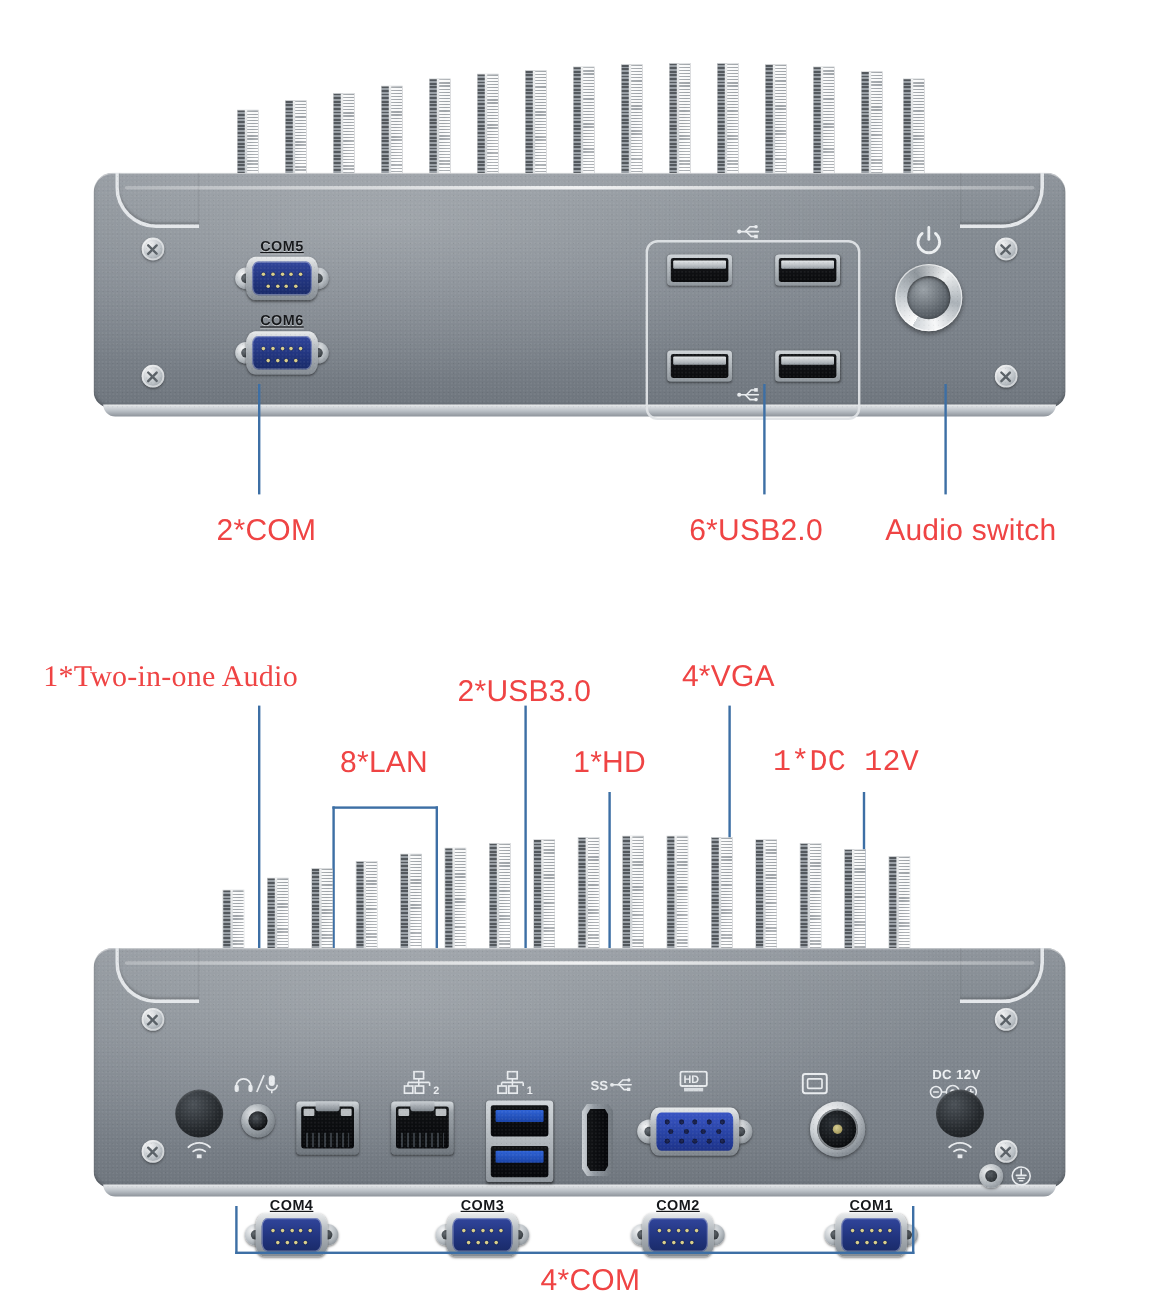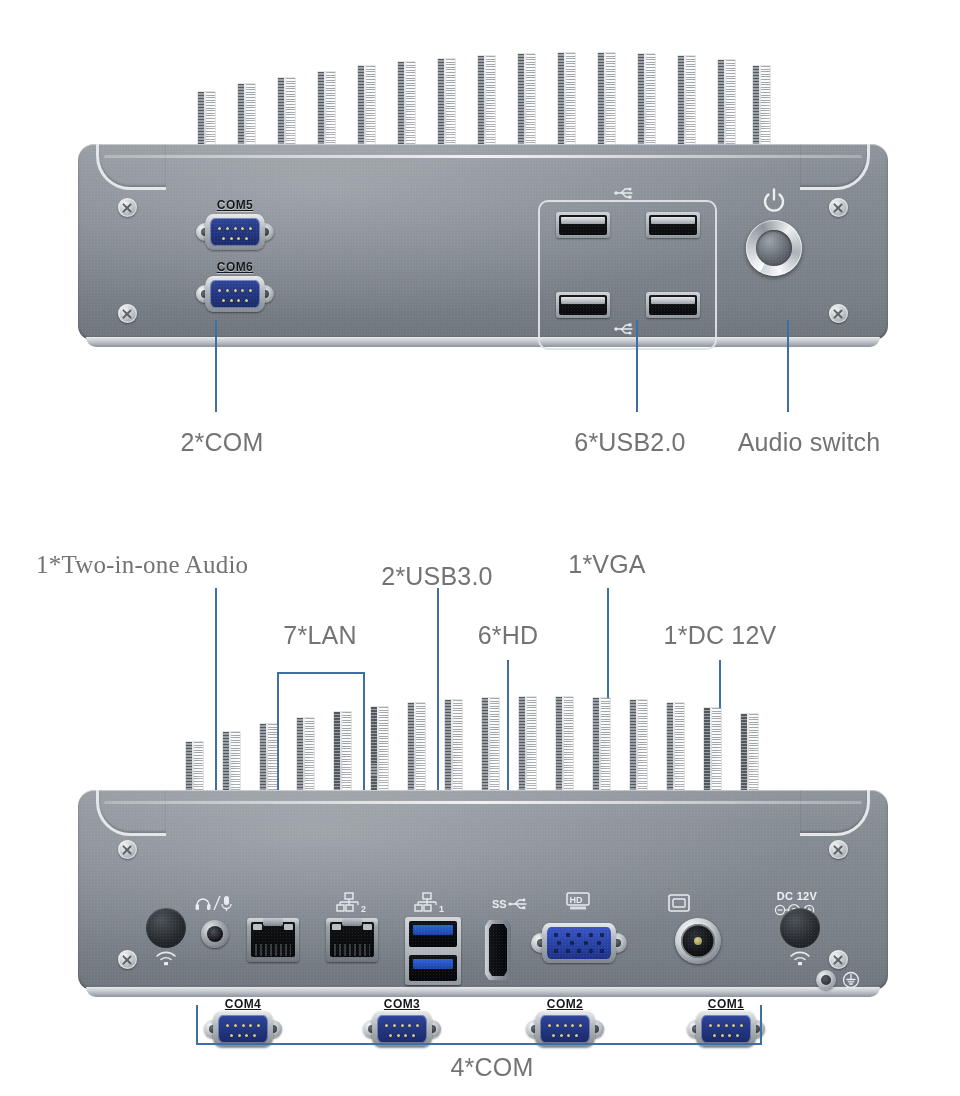--- a/index.html
+++ b/index.html
@@ -2,21 +2,21 @@
 <html><head>
 <meta charset="utf-8">
 <title>Mini PC I/O Port Diagram</title>
 <style>
   html,body{margin:0;padding:0;background:#ffffff;}
   body{width:960px;height:1096px;position:relative;overflow:hidden;
        font-family:"Liberation Sans","DejaVu Sans",sans-serif;color:#1b1b1b;}
   .stage{position:absolute;inset:0;}
 
   
-  .callout{position:absolute;font-size:25px;line-height:1;white-space:nowrap;color:#737373;letter-spacing:.2px;}
+  .callout{position:absolute;font-size:25px;line-height:1;white-space:nowrap;color:#ef4444;letter-spacing:.2px;}
   .callout.c{transform:translateX(-50%);}
 
   
   .leader{position:absolute;width:2px;background:#3d6fa5;}
   .bracket{position:absolute;border:2px solid #3d6fa5;border-bottom:none;}
   .bracket-dn{position:absolute;border:2px solid #3d6fa5;border-top:none;}
 
   
   .chassis{position:absolute;}
   .faceplate{position:absolute;left:0;right:0;bottom:0;
@@ -352,25 +352,25 @@
   <div class="leader" style="left:215px;top:320px;height:92px;"></div>
   <div class="leader" style="left:636px;top:320px;height:92px;"></div>
   <div class="leader" style="left:787px;top:320px;height:92px;"></div>
 
   <div class="callout c" style="left:222px;top:430px;">2*COM</div>
   <div class="callout c" style="left:630px;top:430px;">6*USB2.0</div>
   <div class="callout c" style="left:809px;top:430px;">Audio switch</div>
 
   <div class="callout" style="left:36px;top:552px;font-family:Liberation Serif, serif;">1*Two-in-one Audio</div>
   <div class="callout c" style="left:437px;top:564px;">2*USB3.0</div>
-  <div class="callout c" style="left:607px;top:552px;">1*VGA</div>
-
-  <div class="callout c" style="left:320px;top:623px;">7*LAN</div>
-  <div class="callout c" style="left:508px;top:623px;">6*HD</div>
-  <div class="callout c" style="left:720px;top:623px;">1*DC 12V</div>
+  <div class="callout c" style="left:607px;top:552px;">4*VGA</div>
+
+  <div class="callout c" style="left:320px;top:623px;">8*LAN</div>
+  <div class="callout c" style="left:508px;top:623px;">1*HD</div>
+  <div class="callout c" style="left:705px;top:623px;font-family:Liberation Mono, monospace;">1*DC 12V</div>
 
   <div class="leader" style="left:215px;top:588px;height:213px;"></div>
   <div class="bracket" style="left:277px;top:672px;width:84px;height:129px;"></div>
   <div class="leader" style="left:437px;top:588px;height:213px;"></div>
   <div class="leader" style="left:507px;top:660px;height:141px;"></div>
   <div class="leader" style="left:607px;top:588px;height:213px;"></div>
   <div class="leader" style="left:719px;top:660px;height:141px;"></div>
 
   <div class="chassis" style="left:78px;top:690px;width:810px;height:300px;">
 

